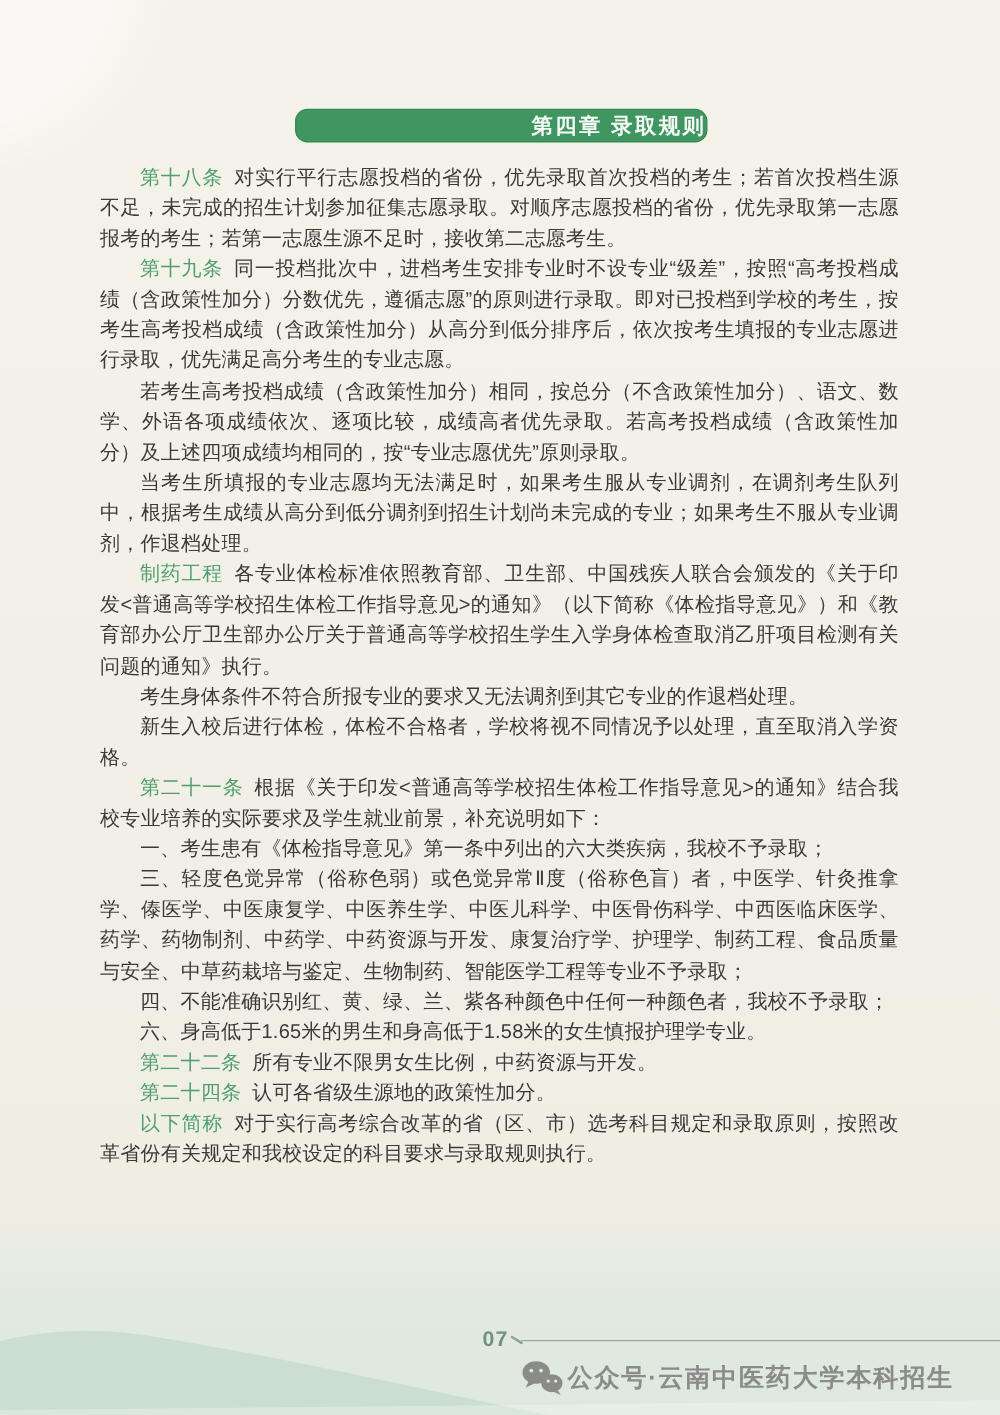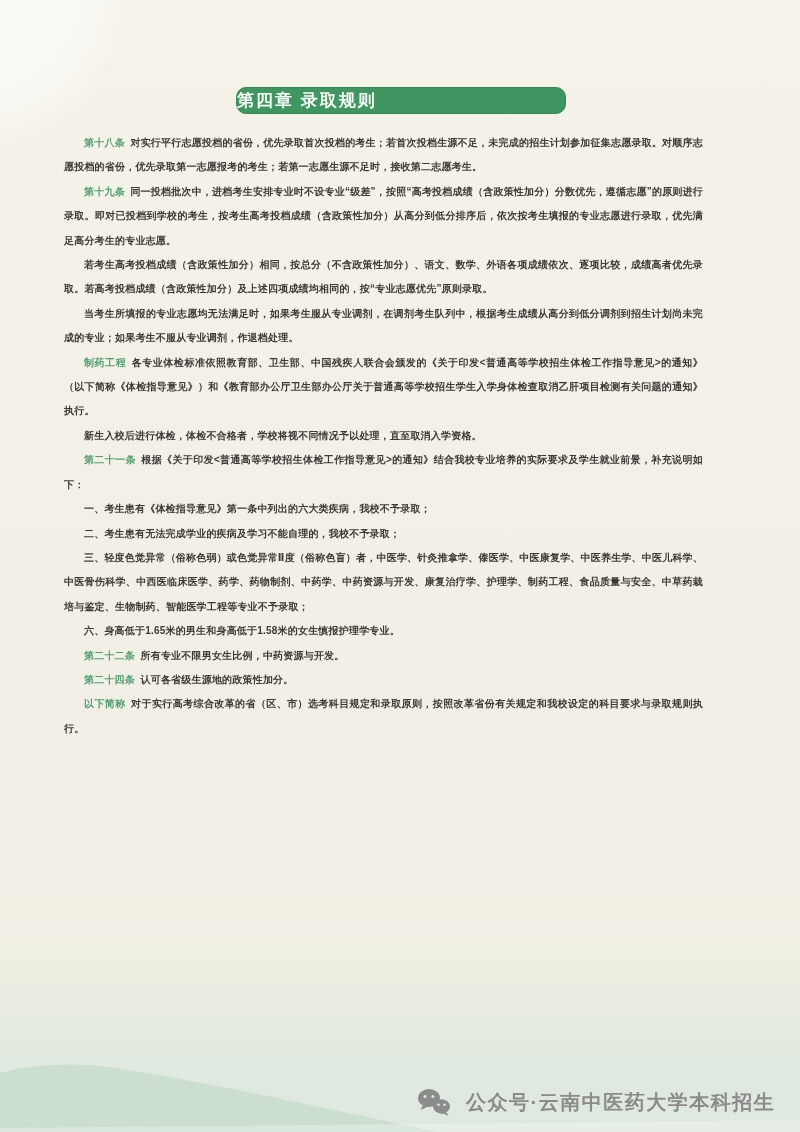--- a/index.html
+++ b/index.html
@@ -10,45 +10,45 @@
   .page{
     position:relative;width:800px;height:1132px;
     background:
       radial-gradient(circle at -30px -20px, rgba(255,255,255,.55) 0 110px, rgba(255,255,255,0) 170px),
       linear-gradient(180deg,#f4f2e9 0%,#f1efe5 70%,#efeee3 86%,#e2eae0 92%,#dde8de 100%);
   }
   .deco-bottom{position:absolute;left:0;bottom:0;width:800px;height:180px;display:block;}
   .chapter-badge{
     position:absolute;left:236px;top:87px;width:330px;height:27px;
     background:#3f9661;border:1px solid #358753;border-radius:10px;
-    box-sizing:border-box;display:flex;align-items:center;justify-content:flex-start;
+    box-sizing:border-box;display:flex;align-items:center;justify-content:flex-end;
   }
   .chapter-badge span{
     color:#f7fbf6;font-size:17px;font-weight:bold;letter-spacing:2px;line-height:1;
   }
   .content{
-    position:absolute;left:64px;top:131px;width:639px;
-    color:#3c3a37;font-size:10px;font-weight:700;line-height:24.4px;
+    position:absolute;left:80px;top:131px;width:639px;
+    color:#3c3a37;font-size:16px;font-weight:400;line-height:24.4px;
     text-align:justify;letter-spacing:0.2px;
   }
   .para{margin:0;text-indent:2em;}
   .law-num{color:#4fa06e;margin-right:0.55em;}
   .footer-line-row{
     position:absolute;left:386px;top:1061px;right:0;height:22px;
     display:flex;align-items:center;
   }
   .pageno{color:#739181;font-size:17px;font-weight:600;letter-spacing:1px;}
   .tick{
     width:11px;height:1.5px;background:#8ba394;transform:rotate(32deg);
     margin-left:1px;margin-right:-2px;border-radius:1px;
   }
   .hline{flex:1;height:0;border-top:1.5px solid #97a99b;}
   .account-row{
     position:absolute;left:417px;top:1088px;height:28px;
-    display:flex;align-items:center;gap:15px;text-align:right;
+    display:flex;align-items:center;gap:3px;text-align:right;
   }
   .account-row .label{
     color:#8b8b89;font-size:20px;font-weight:600;letter-spacing:1.5px;white-space:nowrap;
   }
   .wechat-icon{display:block;}
 </style>
 </head>
 <body>
 
 <div class="page">
@@ -61,31 +61,37 @@
   <div class="chapter-badge">
     <span>第四章 录取规则</span>
   </div>
 
   <main class="content">
     <p class="para"><span class="law-num">第十八条</span><span>对实行平行志愿投档的省份，优先录取首次投档的考生；若首次投档生源不足，未完成的招生计划参加征集志愿录取。对顺序志愿投档的省份，优先录取第一志愿报考的考生；若第一志愿生源不足时，接收第二志愿考生。</span></p>
     <p class="para"><span class="law-num">第十九条</span><span>同一投档批次中，进档考生安排专业时不设专业“级差”，按照“高考投档成绩（含政策性加分）分数优先，遵循志愿”的原则进行录取。即对已投档到学校的考生，按考生高考投档成绩（含政策性加分）从高分到低分排序后，依次按考生填报的专业志愿进行录取，优先满足高分考生的专业志愿。</span></p>
     <p class="para"><span>若考生高考投档成绩（含政策性加分）相同，按总分（不含政策性加分）、语文、数学、外语各项成绩依次、逐项比较，成绩高者优先录取。若高考投档成绩（含政策性加分）及上述四项成绩均相同的，按“专业志愿优先”原则录取。</span></p>
     <p class="para"><span>当考生所填报的专业志愿均无法满足时，如果考生服从专业调剂，在调剂考生队列中，根据考生成绩从高分到低分调剂到招生计划尚未完成的专业；如果考生不服从专业调剂，作退档处理。</span></p>
     <p class="para"><span class="law-num">制药工程</span><span>各专业体检标准依照教育部、卫生部、中国残疾人联合会颁发的《关于印发&lt;普通高等学校招生体检工作指导意见&gt;的通知》（以下简称《体检指导意见》）和《教育部办公厅卫生部办公厅关于普通高等学校招生学生入学身体检查取消乙肝项目检测有关问题的通知》执行。</span></p>
+    <p class="para"><span>考生身体条件不符合所报专业的要求又无法调剂到其它专业的作退档处理。</span></p>
     <p class="para"><span>新生入校后进行体检，体检不合格者，学校将视不同情况予以处理，直至取消入学资格。</span></p>
     <p class="para"><span class="law-num">第二十一条</span><span>根据《关于印发&lt;普通高等学校招生体检工作指导意见&gt;的通知》结合我校专业培养的实际要求及学生就业前景，补充说明如下：</span></p>
     <p class="para"><span>一、考生患有《体检指导意见》第一条中列出的六大类疾病，我校不予录取；</span></p>
-    <p class="para"><span>二、考生患有无法完成学业的疾病及学习不能自理的，我校不予录取；</span></p>
     <p class="para"><span>三、轻度色觉异常（俗称色弱）或色觉异常Ⅱ度（俗称色盲）者，中医学、针灸推拿学、傣医学、中医康复学、中医养生学、中医儿科学、中医骨伤科学、中西医临床医学、药学、药物制剂、中药学、中药资源与开发、康复治疗学、护理学、制药工程、食品质量与安全、中草药栽培与鉴定、生物制药、智能医学工程等专业不予录取；</span></p>
+    <p class="para"><span>四、不能准确识别红、黄、绿、兰、紫各种颜色中任何一种颜色者，我校不予录取；</span></p>
     <p class="para"><span>六、身高低于1.65米的男生和身高低于1.58米的女生慎报护理学专业。</span></p>
     <p class="para"><span class="law-num">第二十二条</span><span>所有专业不限男女生比例，中药资源与开发。</span></p>
     <p class="para"><span class="law-num">第二十四条</span><span>认可各省级生源地的政策性加分。</span></p>
     <p class="para"><span class="law-num">以下简称</span><span>对于实行高考综合改革的省（区、市）选考科目规定和录取原则，按照改革省份有关规定和我校设定的科目要求与录取规则执行。</span></p>
   </main>
 
+  <div class="footer-line-row">
+    <span class="pageno">07</span>
+    <span class="tick"></span>
+    <span class="hline"></span>
+  </div>
 
   <div class="account-row">
     <svg class="wechat-icon" width="34" height="28" viewBox="0 0 34 28" xmlns="http://www.w3.org/2000/svg">
       <ellipse cx="12" cy="10" rx="11" ry="9" fill="#8b8b89"></ellipse>
       <polygon points="6,17 3.5,22 11,18.5" fill="#8b8b89"></polygon>
       <circle cx="8" cy="8.4" r="1.5" fill="#dde8de"></circle>
       <circle cx="15.8" cy="8.4" r="1.5" fill="#dde8de"></circle>
       <ellipse cx="24.5" cy="18.5" rx="8.5" ry="7.2" fill="#8b8b89"></ellipse>
       <polygon points="29.5,24.5 31.5,28 25.5,25.2" fill="#8b8b89"></polygon>
       <circle cx="21.5" cy="16.8" r="1.3" fill="#dde8de"></circle>

